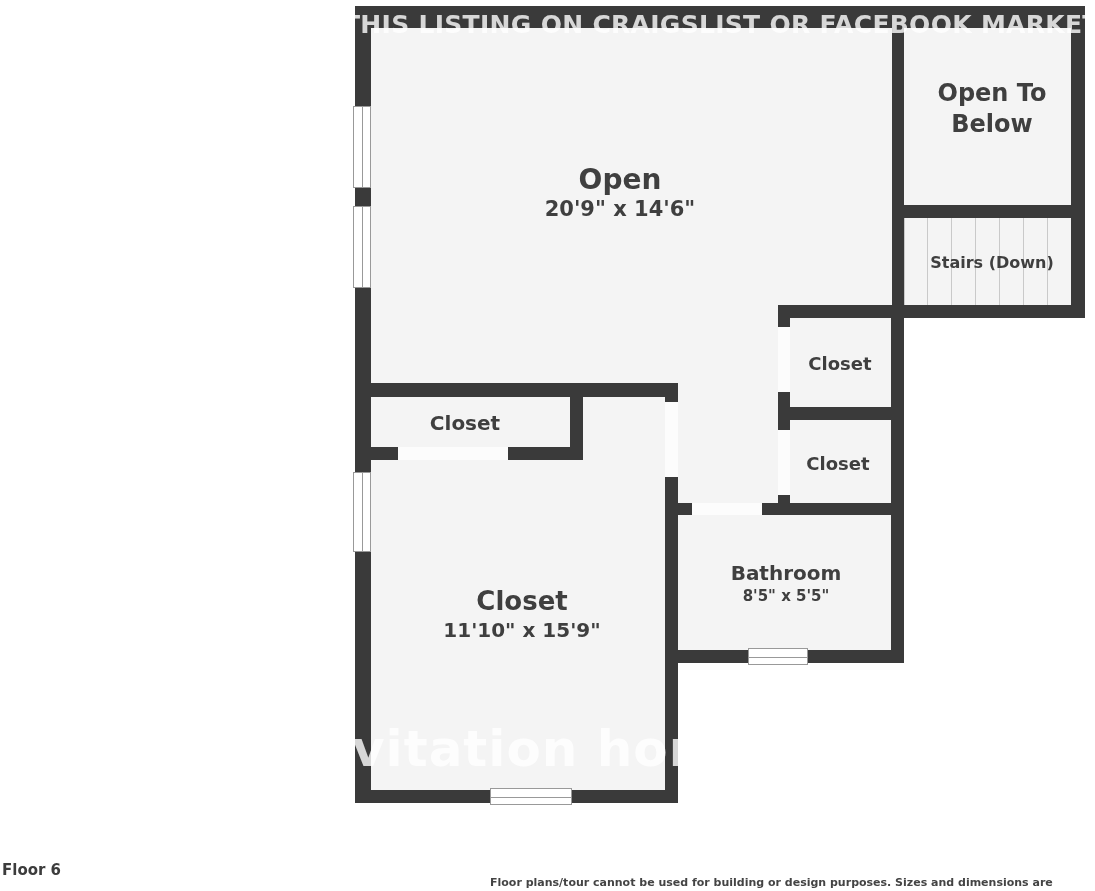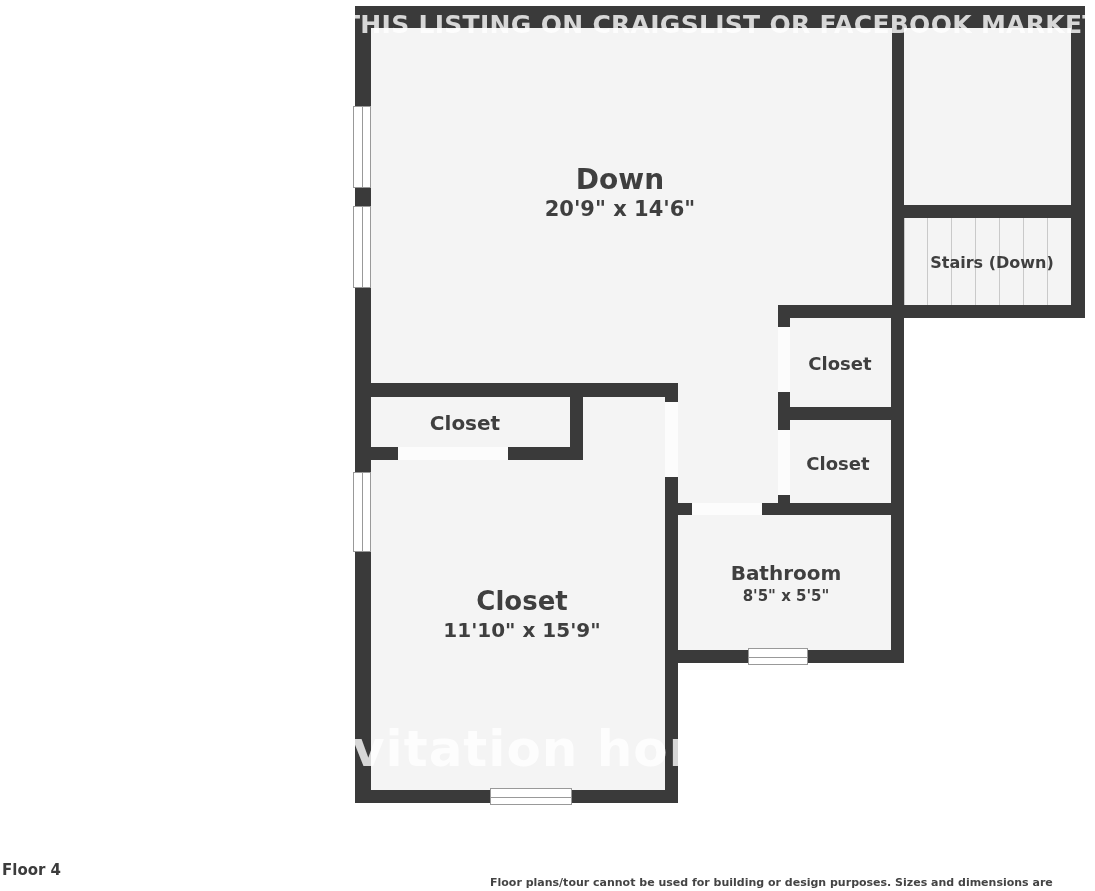--- a/index.html
+++ b/index.html
@@ -76,34 +76,35 @@
   <div class="door" style="left:778px;top:327px;width:12px;height:65px;"></div>
   <div class="door" style="left:778px;top:430px;width:12px;height:65px;"></div>
   <div class="door" style="left:692px;top:503px;width:70px;height:12px;"></div>
 
   <div class="win win-v" style="left:353px;top:106px;width:18px;height:82px;"></div>
   <div class="win win-v" style="left:353px;top:206px;width:18px;height:82px;"></div>
   <div class="win win-v" style="left:353px;top:472px;width:18px;height:80px;"></div>
   <div class="win win-h" style="left:490px;top:788px;width:82px;height:17px;"></div>
   <div class="win win-h" style="left:748px;top:648px;width:60px;height:17px;"></div>
 
-  <div class="lbl lbl-loft">Down</div>
+  <div class="lbl lbl-loft">Open</div>
   <div class="lbl lbl-loft-dims">20'9" x 14'6"</div>
+  <div class="lbl lbl-openbelow">Open To Below</div>
   <div class="lbl lbl-stairs">Stairs (Down)</div>
   <div class="lbl lbl-bcloset">Closet</div>
   <div class="lbl lbl-rcloset1">Closet</div>
   <div class="lbl lbl-rcloset2">Closet</div>
   <div class="lbl lbl-bathroom">Bathroom</div>
   <div class="lbl lbl-bathroom-dims">8'5" x 5'5"</div>
   <div class="lbl lbl-bedroom">Closet</div>
   <div class="lbl lbl-bedroom-dims">11'10" x 15'9"</div>
 
   <div class="wm-top">
     <div class="l1">THIS LISTING ON CRAIGSLIST OR FACEBOOK MARKETPLACE,</div>
   </div>
   <div class="wm-brand">
     <span>vitation homes</span>
   </div>
 
-  <div class="footer-floor">Floor 4</div>
+  <div class="footer-floor">Floor 6</div>
   <div class="footer-disclaimer">Floor plans/tour cannot be used for building or design purposes. Sizes and dimensions are approximate.</div>
 
 </div>
 
 </body></html>

